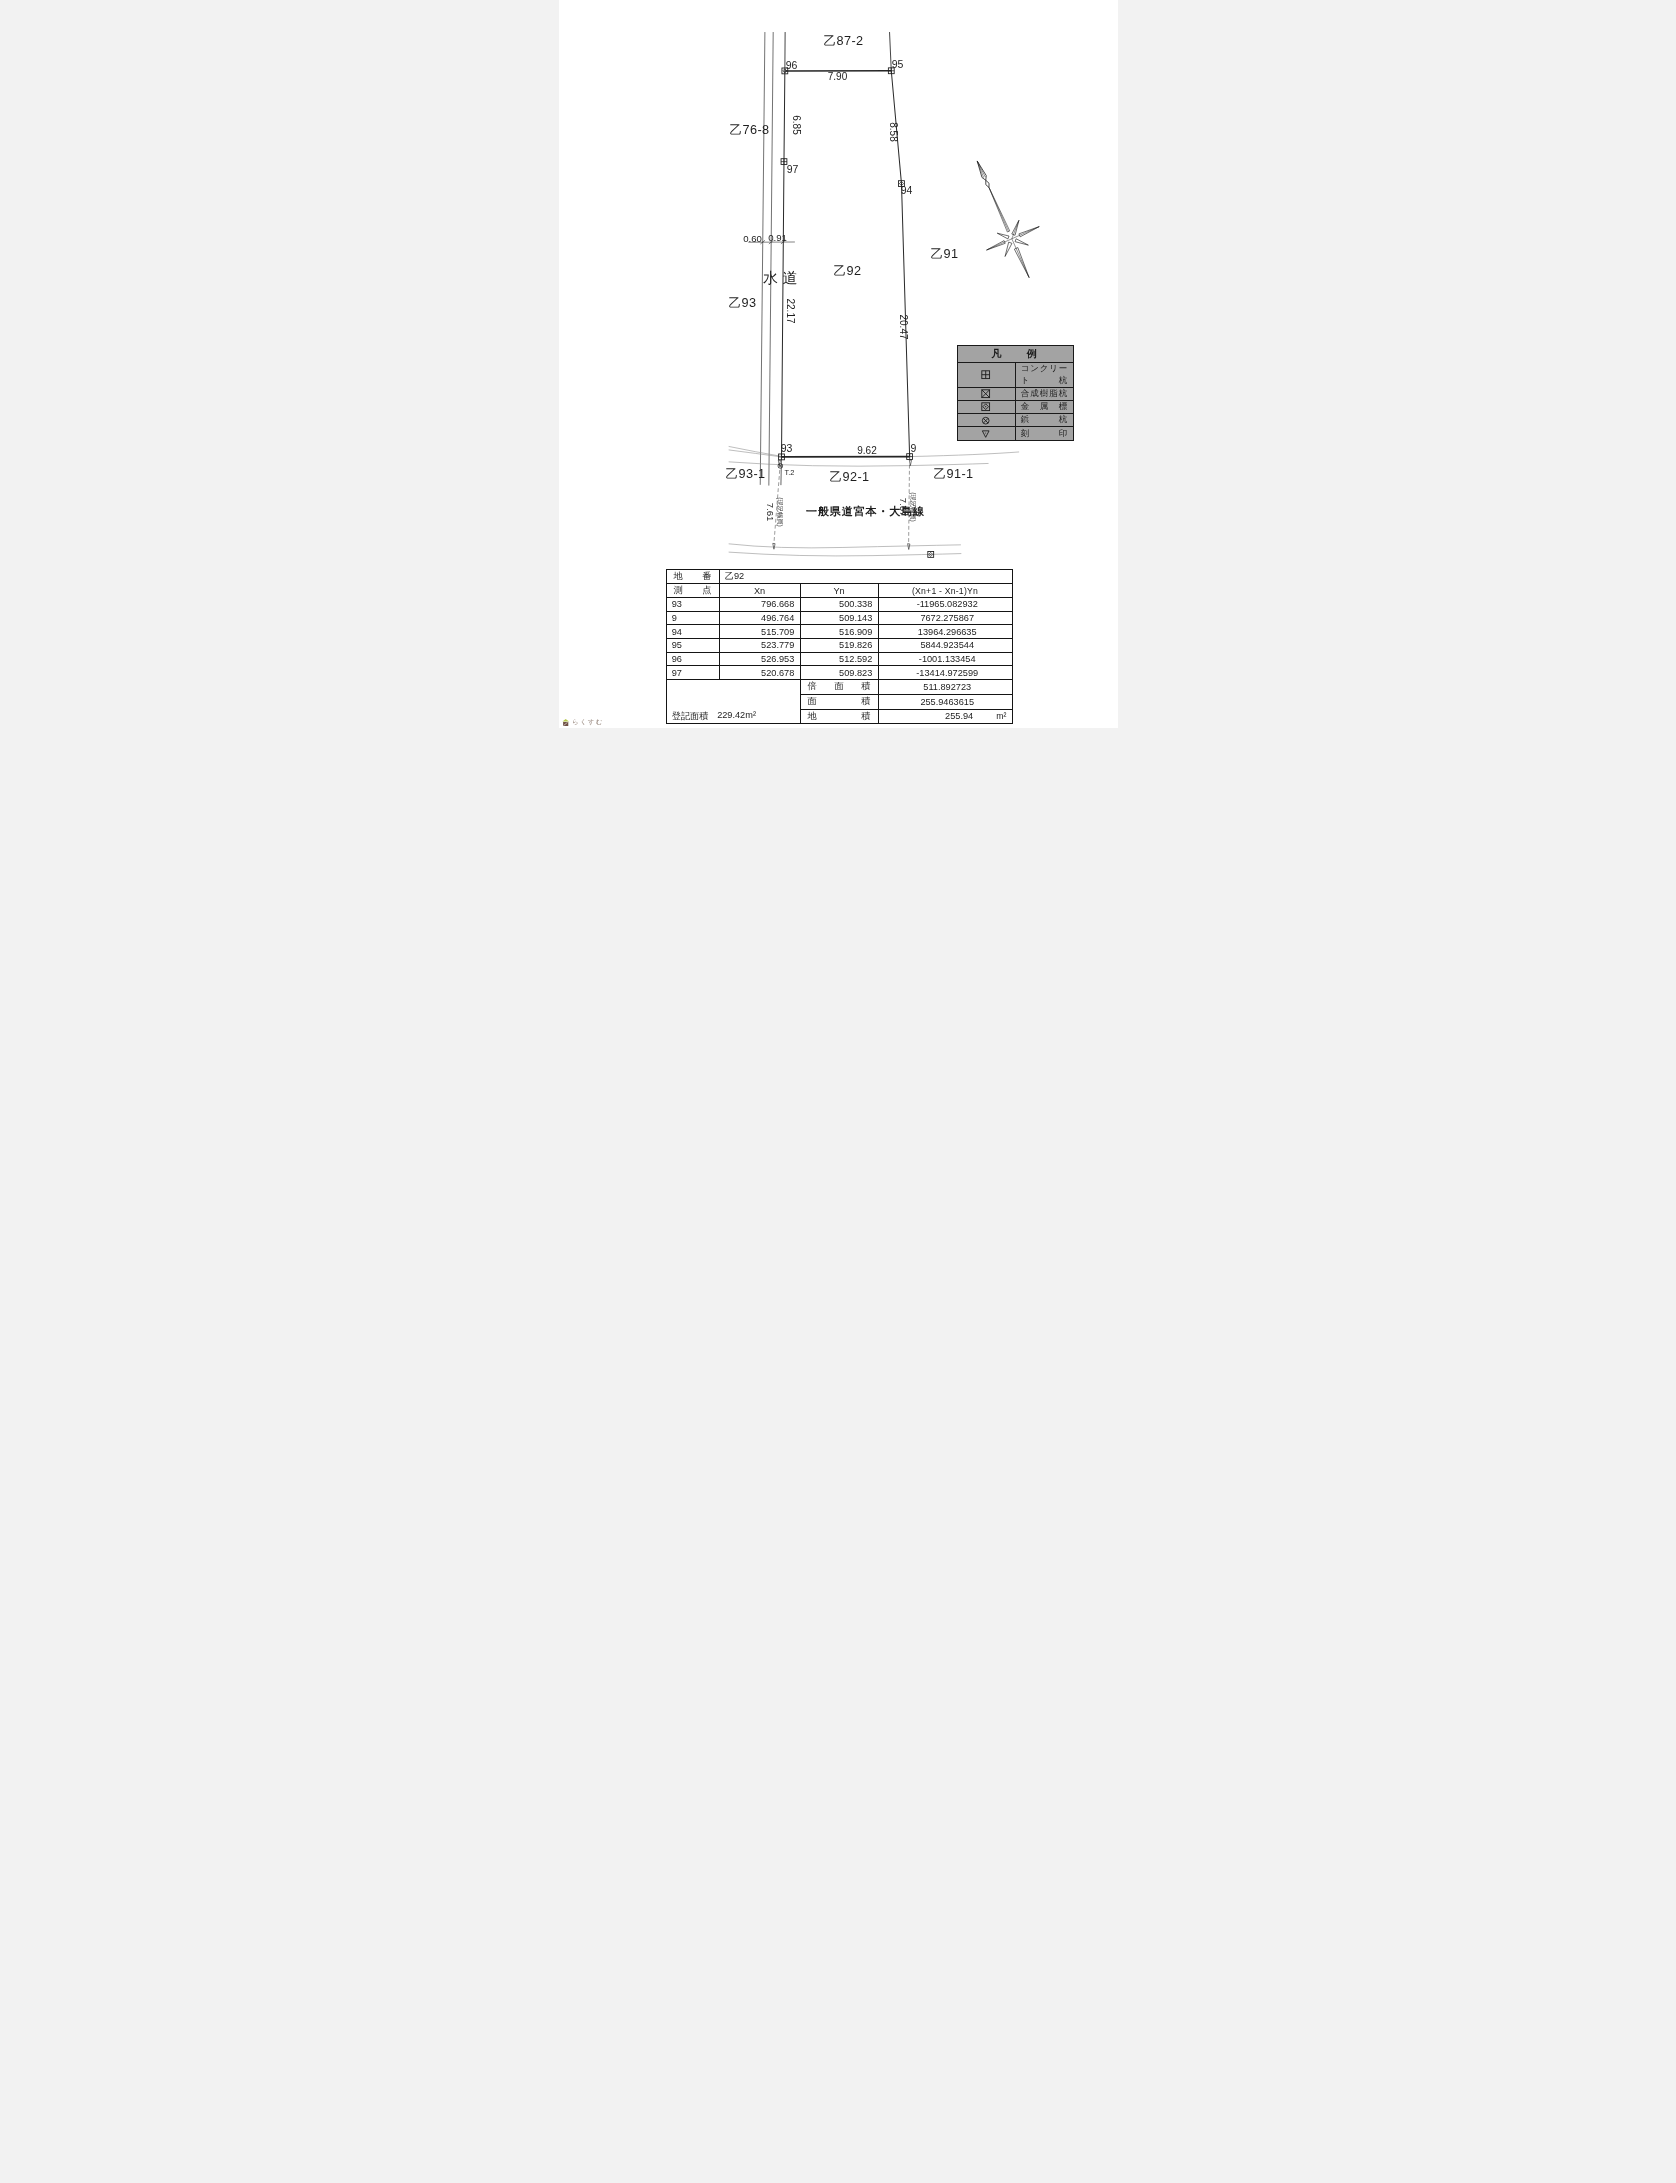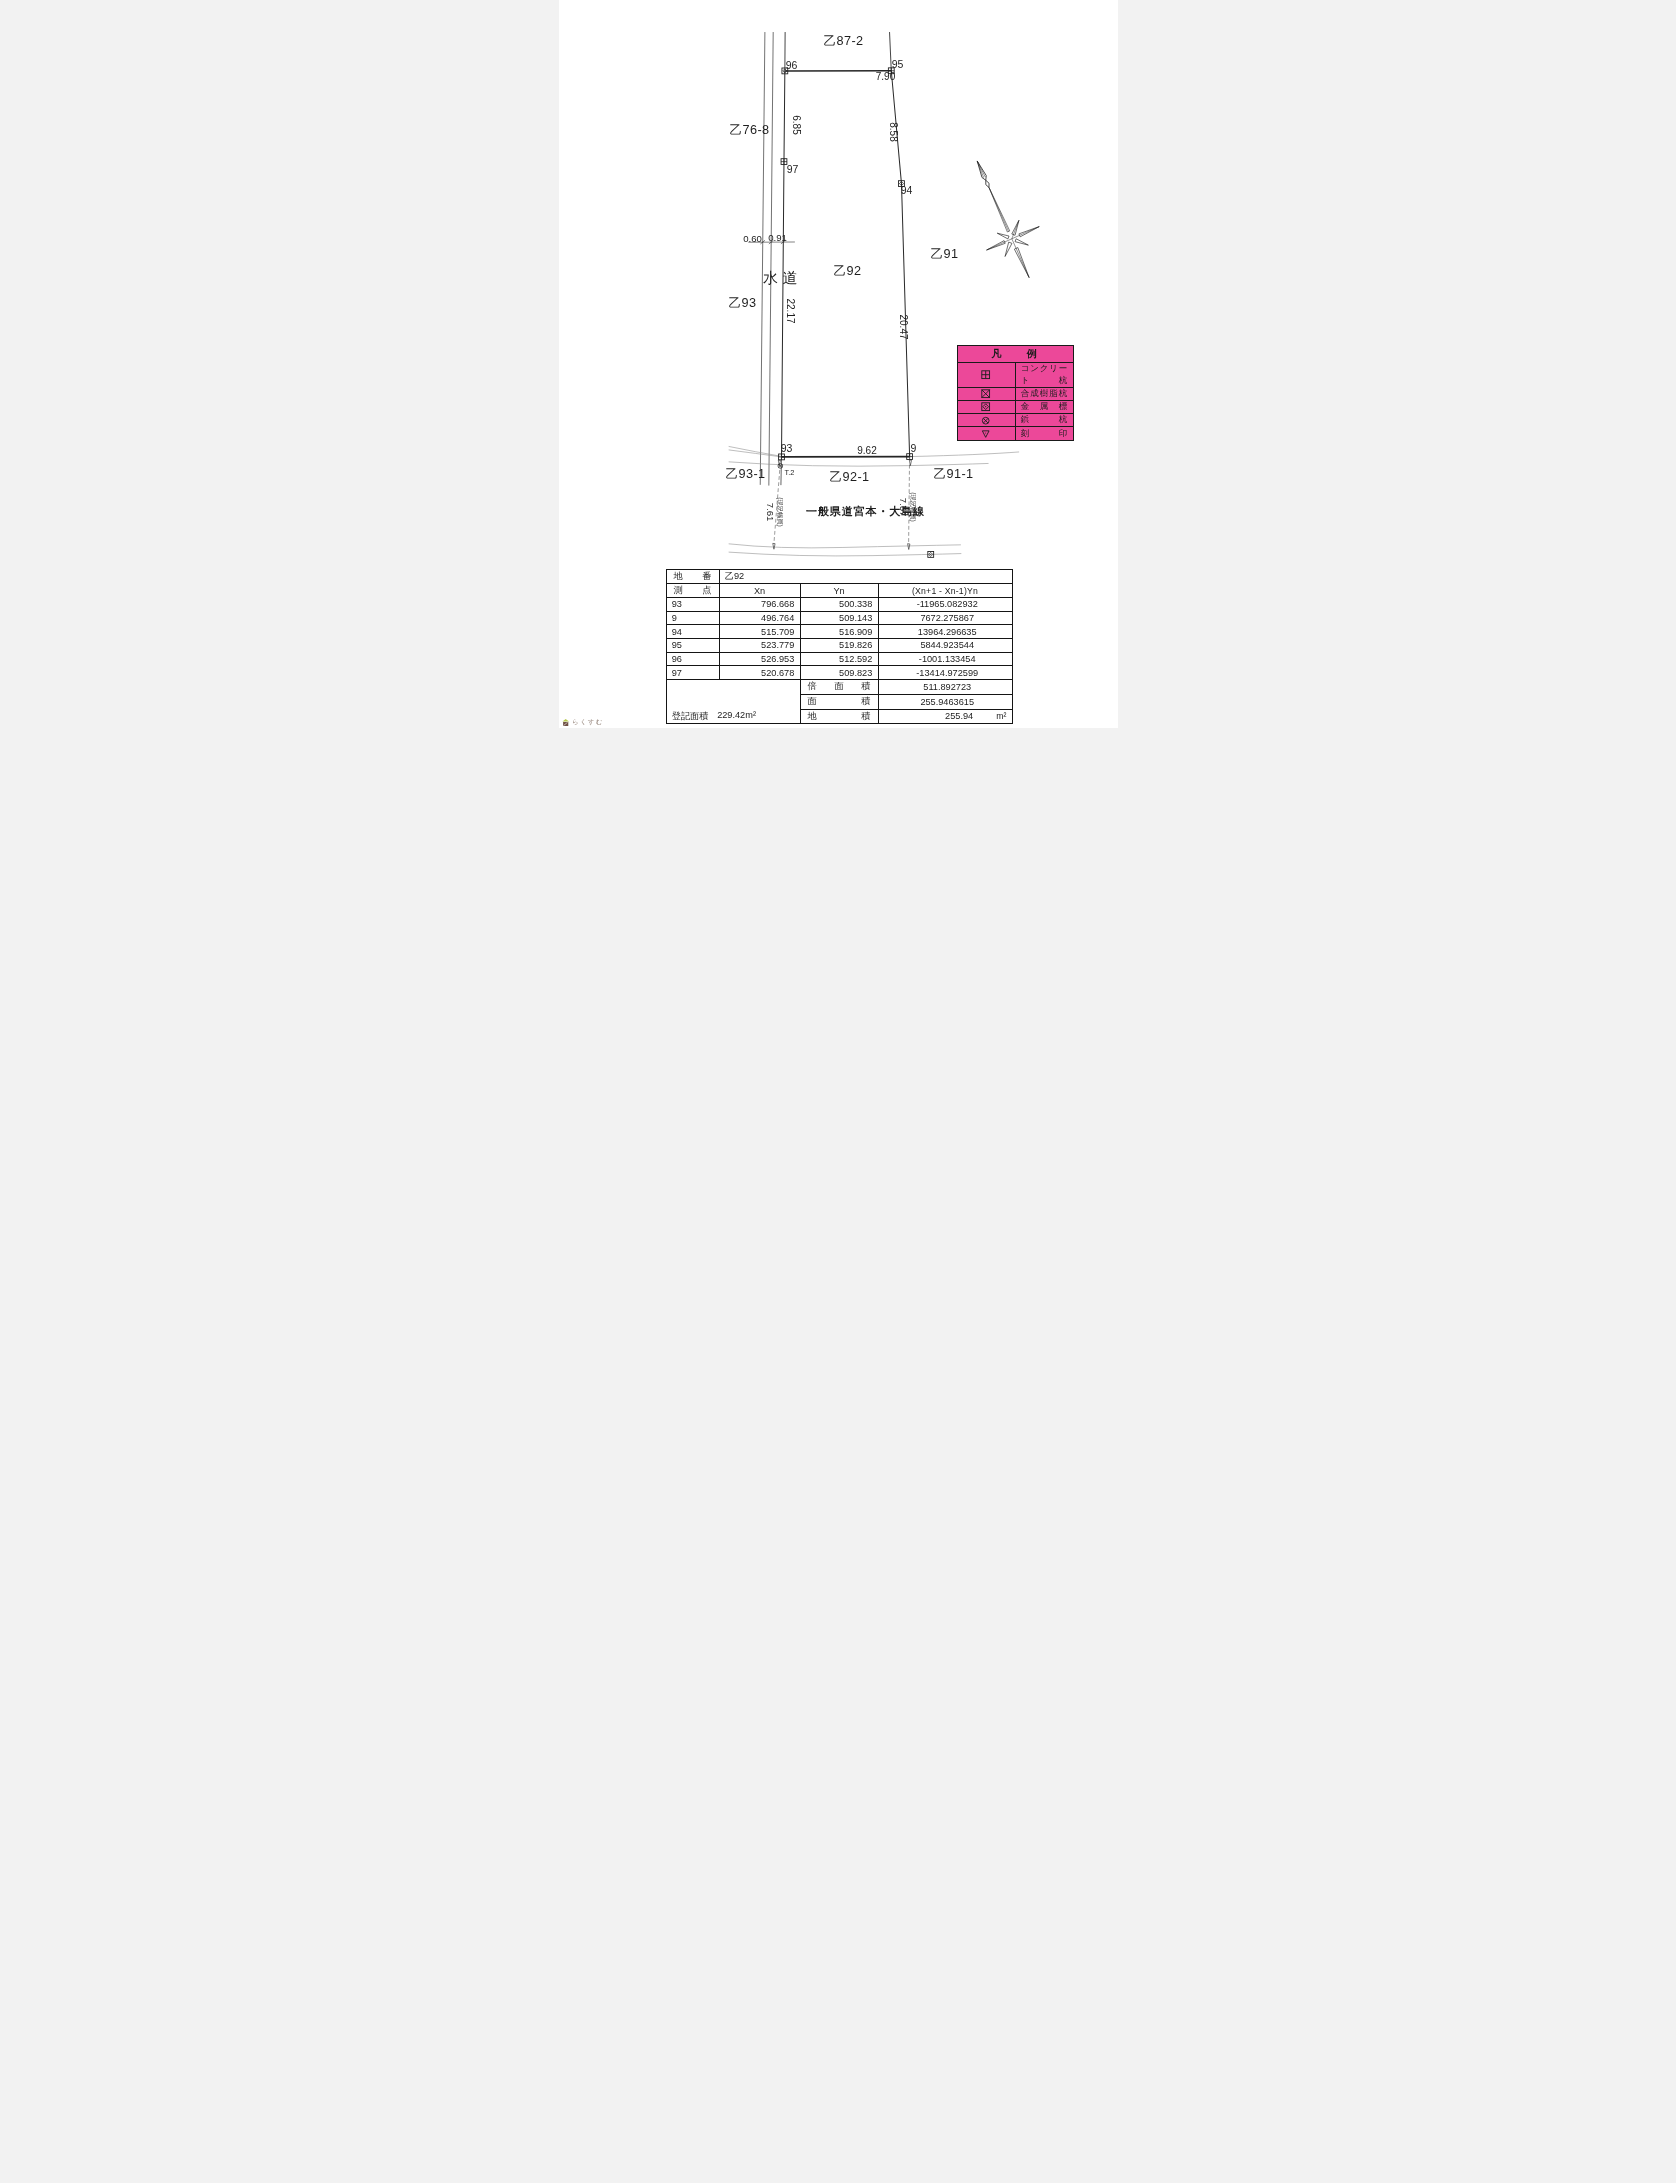--- a/index.html
+++ b/index.html
@@ -18,21 +18,21 @@
   .dim   { font-size:10px; }
   .dim-s { font-size:9.6px; }
   .note  { font-size:6.3px; letter-spacing:0px; }
   .water { font-size:15px; letter-spacing:4.4px; }
   .road  { font-size:11px; letter-spacing:0.9px; font-weight:bold;font-family:Liberation Mono, monospace; }
   .t2    { font-size:7.4px; }
 
   
   .legend { position:absolute; left:398px; top:345px; width:117px;
             border-collapse:collapse; table-layout:fixed; }
-  .legend td { border:1.1px solid #1a1a1a; background:#ec4899;font-family:Liberation Mono, monospace; }
+  .legend td { border:1.1px solid #1a1a1a; background:#a3a3a3;font-family:Liberation Mono, monospace; }
   .legend .hd { height:16.6px; text-align:center; font-size:10px; font-weight:bold;
                 letter-spacing:1.7px; }
   .legend .sym { width:31px; height:13.3px; text-align:center; vertical-align:middle; }
   .legend .name { font-size:8.5px; padding:0 5.2px; text-align:justify;
                   text-align-last:justify; vertical-align:middle; }
   .legend svg { vertical-align:middle; }
 
   
   .ctab { position:absolute; left:107px; top:569px; width:346px;
           border-collapse:collapse; table-layout:fixed; }
@@ -155,21 +155,21 @@
   <div class="lbl road" style="left:307px; top:512px;">一般県道宮本・大島線</div>
 
   <div class="lbl ptid" style="left:233px; top:65px;">96</div>
   <div class="lbl ptid" style="left:339px; top:64px;">95</div>
   <div class="lbl ptid" style="left:234px; top:169px;">97</div>
   <div class="lbl ptid" style="left:348px; top:190px;">94</div>
   <div class="lbl ptid" style="left:228px; top:448px;">93</div>
   <div class="lbl ptid" style="left:355px; top:448px;">9</div>
   <div class="lbl t2" style="left:231px; top:473px;">T.2</div>
 
-  <div class="lbl dim" style="left:279px; top:77px;margin-left:48px;">7.90</div>
+  <div class="lbl dim" style="left:279px; top:77px;">7.90</div>
   <div class="lbl dim" style="left:289px; top:451px;padding-left:39px;">9.62</div>
   <div class="lbl dim-s" style="left:194px; top:239px;">0.60</div>
   <div class="lbl dim-s" style="left:219px; top:238px;">0.91</div>
 
   <div class="lbl v dim" style="left:237px; top:125px;">6.85</div>
   <div class="lbl v dim" style="left:334px; top:132px;">8.58</div>
   <div class="lbl v dim" style="left:231px; top:311px;">22.17</div>
   <div class="lbl v dim" style="left:344px; top:327px;">20.47</div>
   <div class="lbl v dim-s" style="left:211px; top:512px;">7.61</div>
   <div class="lbl v note" style="left:221px; top:512px;">(現況幅員)</div>

